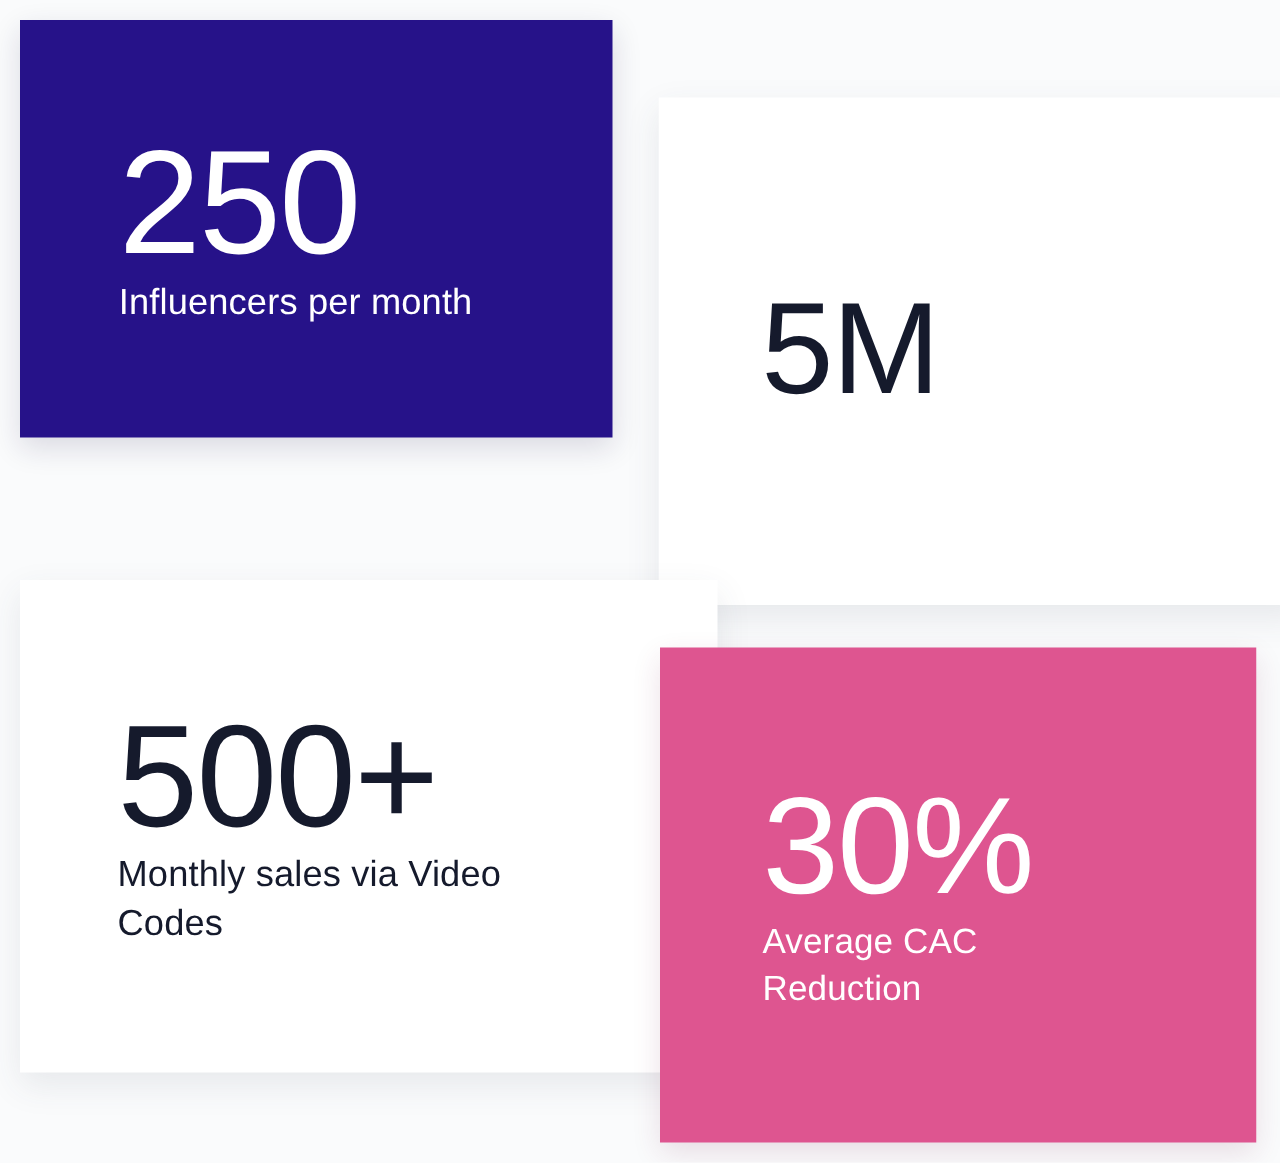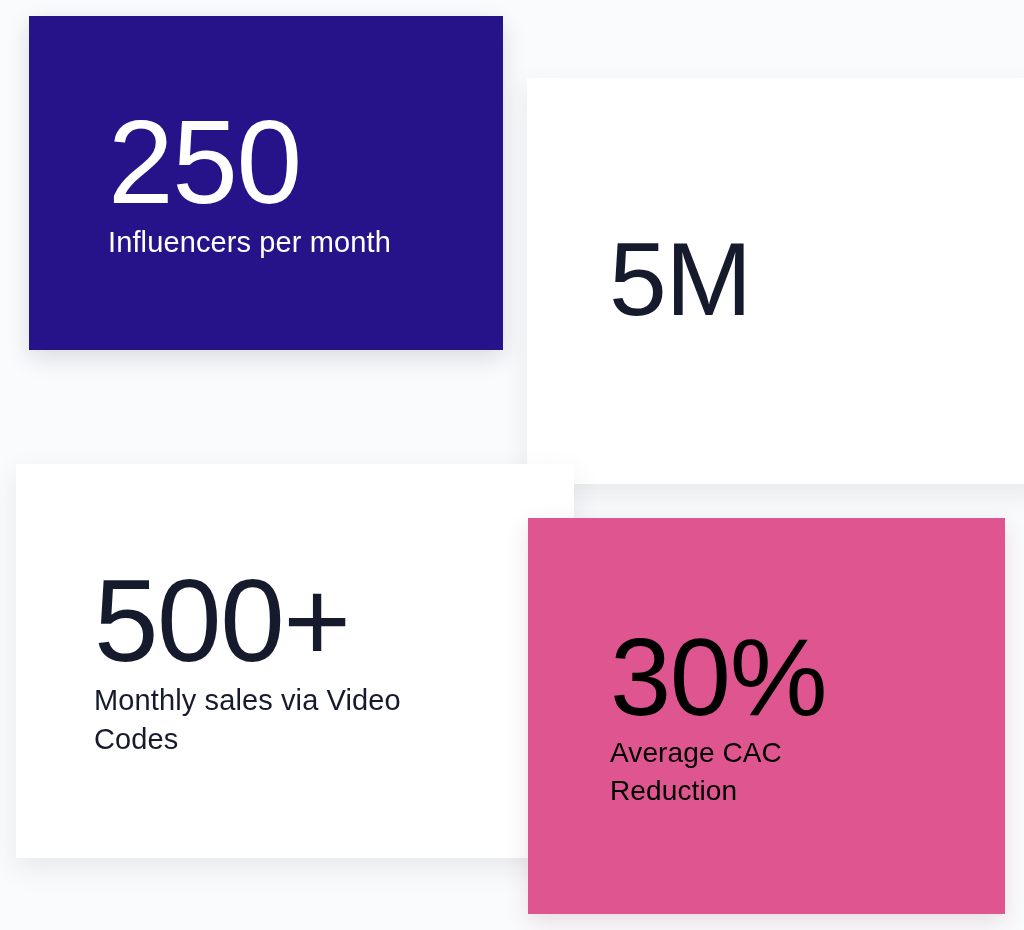--- a/index.html
+++ b/index.html
@@ -32,21 +32,21 @@
     overflow: hidden;
   }
 
   .stat-card.theme-indigo {
     background: #261289;
     color: #ffffff;
     box-shadow: 0 8px 22px rgba(25, 20, 70, 0.14);
   }
   .stat-card.theme-pink {
     background: #de5590;
-    color: #000000;
+    color: #ffffff;
     box-shadow: 0 8px 22px rgba(120, 35, 75, 0.14);
   }
   .stat-card.theme-white {
     background: #ffffff;
     color: #151a2c;
     box-shadow: 0 10px 26px rgba(60, 65, 85, 0.10);
   }
 
   .stat-value {
     font-weight: 300;
@@ -60,21 +60,21 @@
   .stat-label {
     font-weight: 400;
     line-height: 1.36;
     margin: 0;
     letter-spacing: 0.004em;
     font-family: "Liberation Sans", sans-serif;
   }
 
   
   #card-influencers {
-    left: 29px;
+    left: 16px;
     top: 16px;
     width: 474px;
     height: 334px;
     padding: 0 40px 0 79px;
   }
   #card-influencers .stat-value { font-size: 118px; margin-bottom: 2px; }
   #card-influencers .stat-label { font-size: 29px; max-width: 300px; }
 
   
   #card-video-views {

